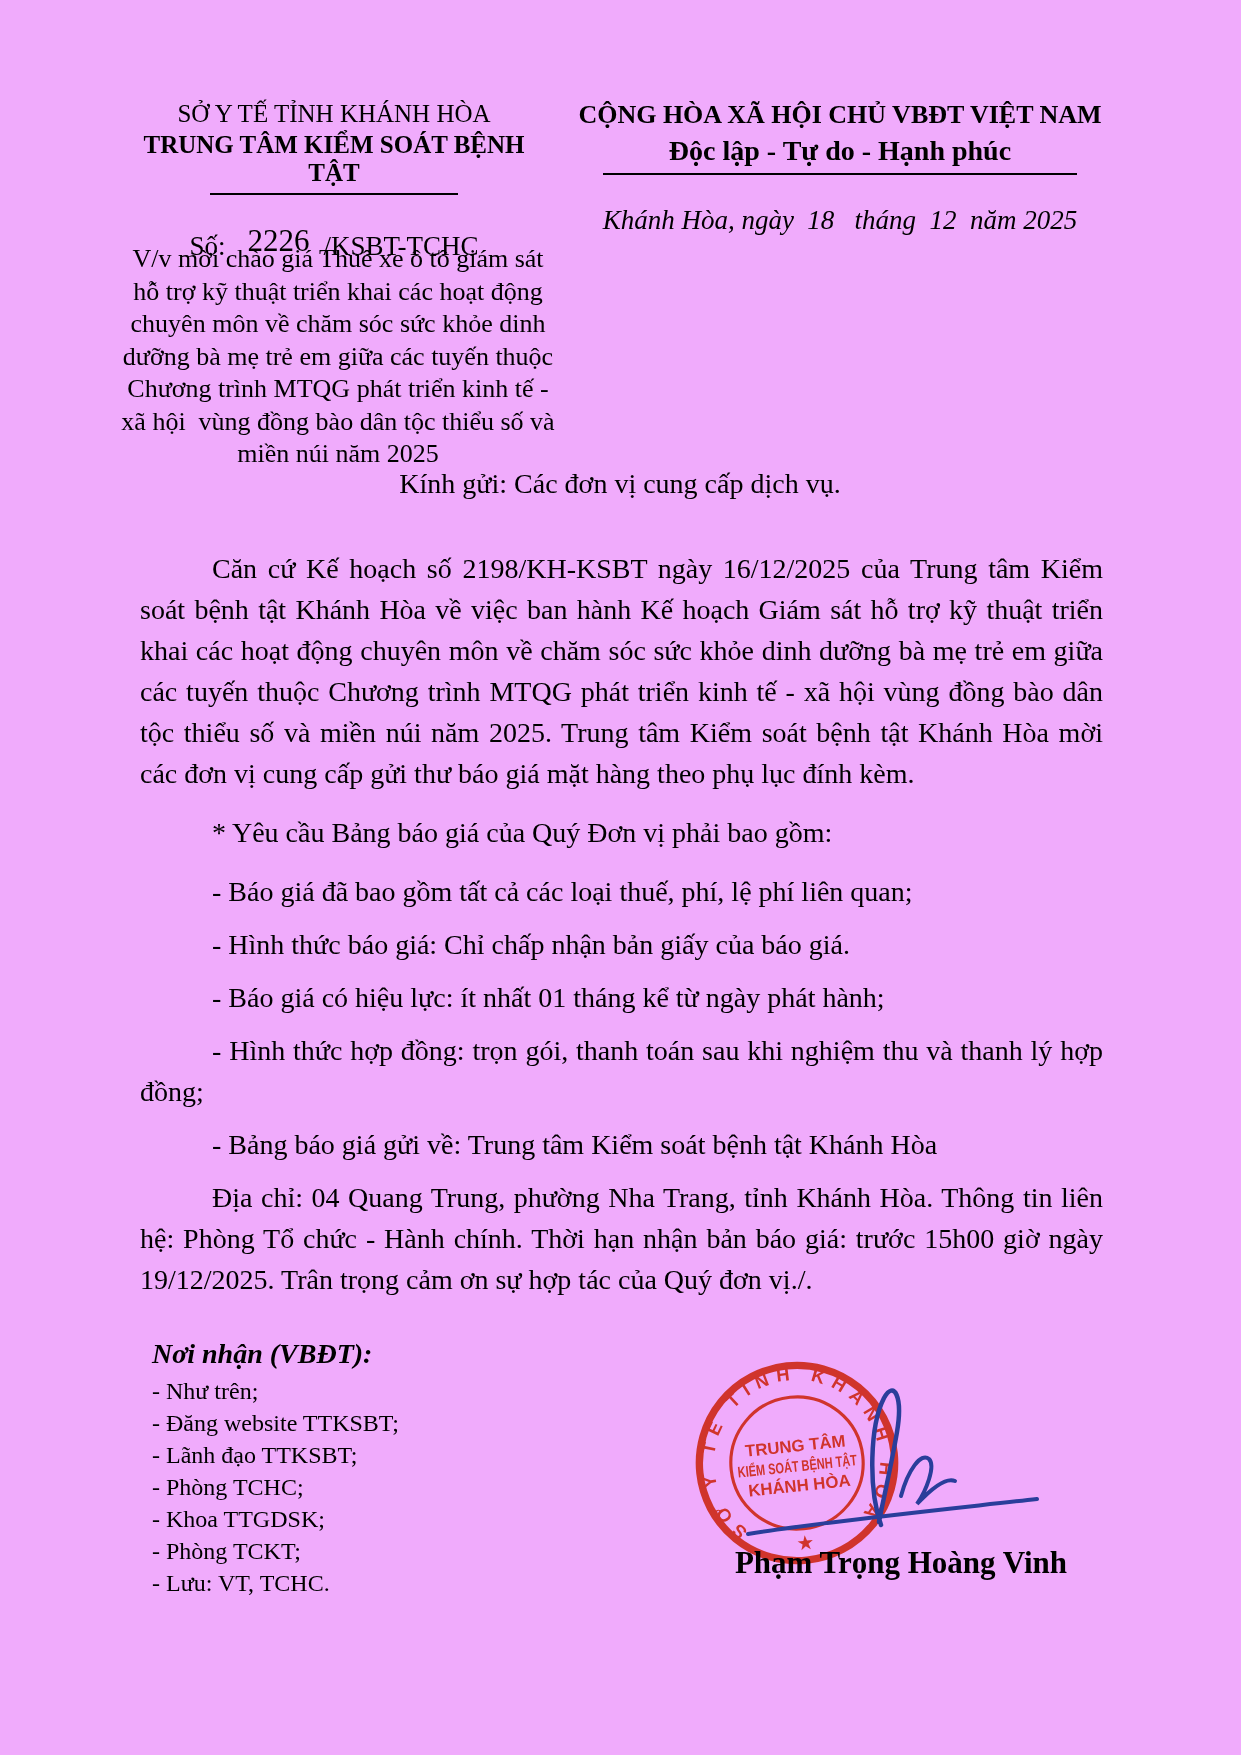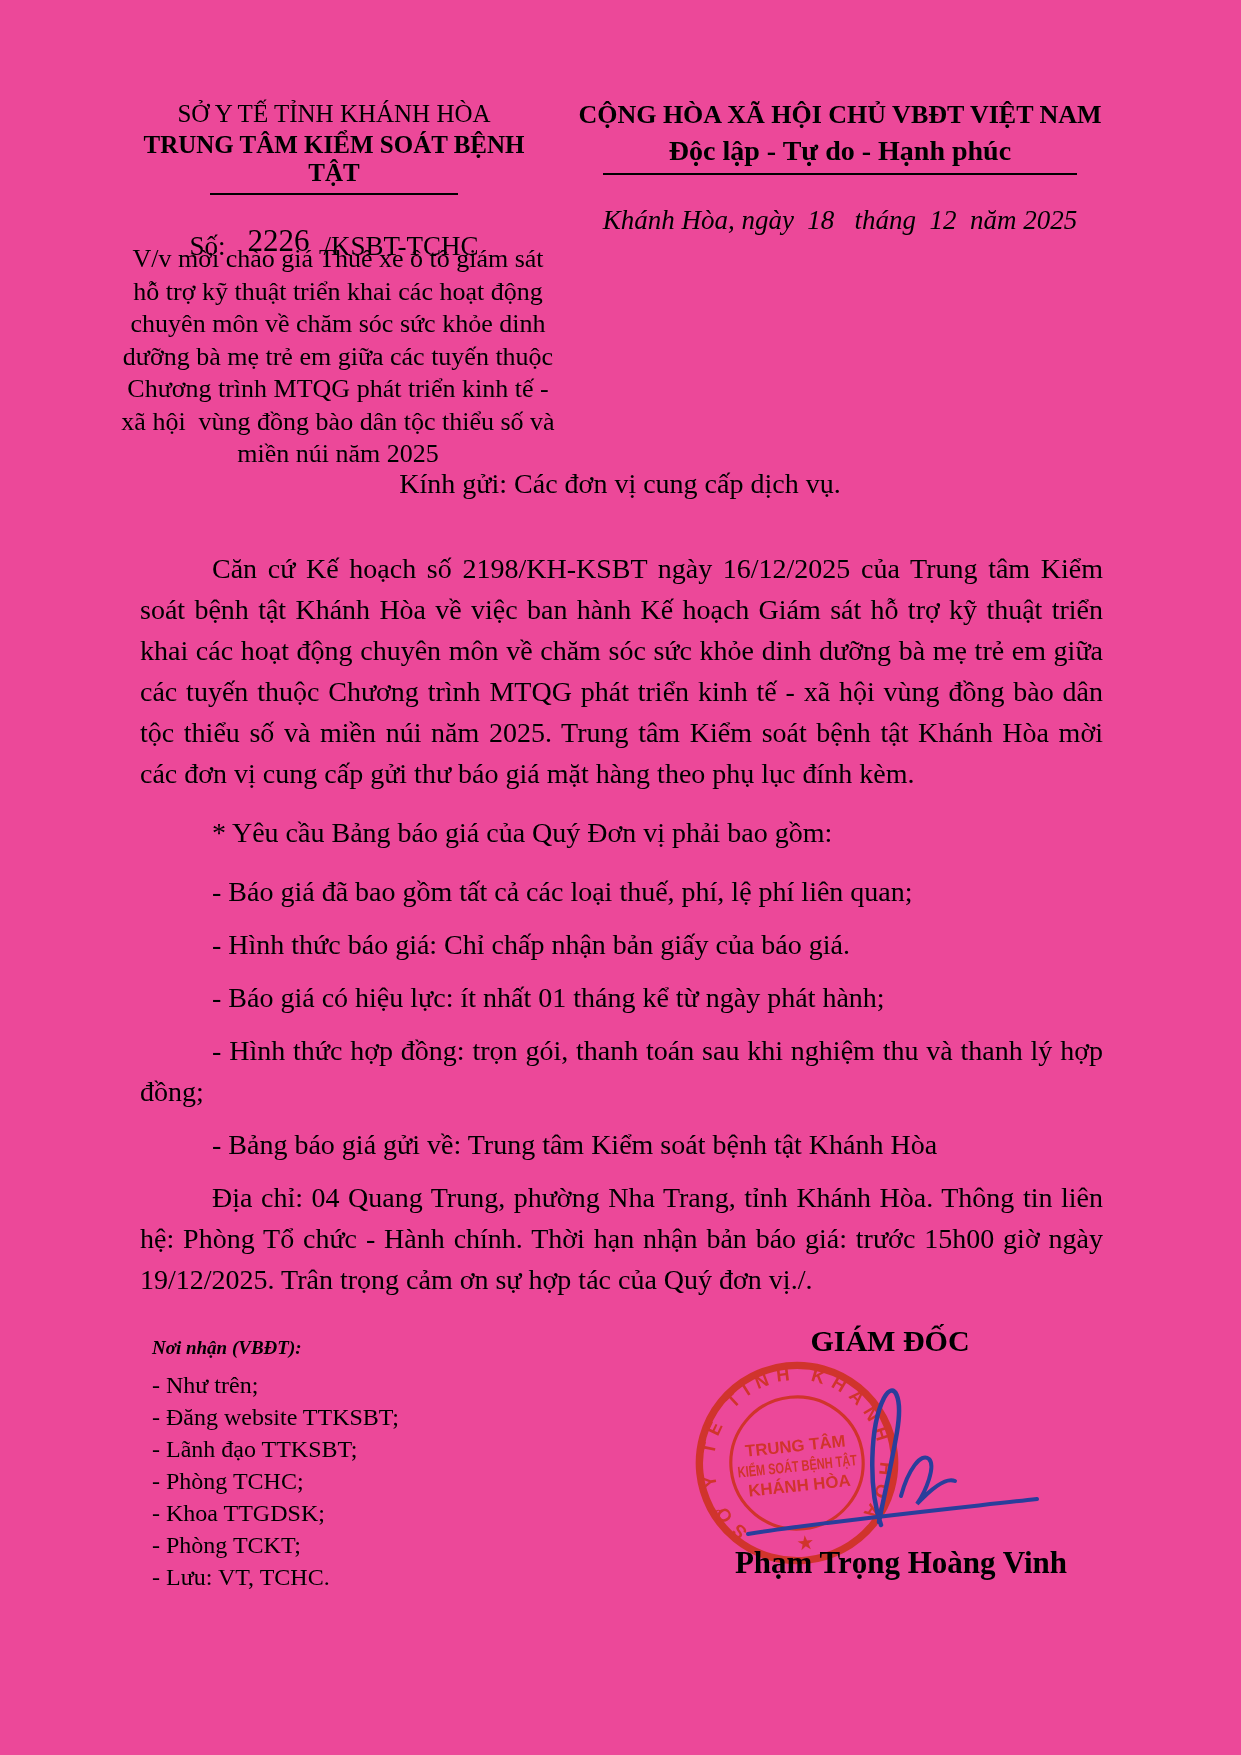--- a/index.html
+++ b/index.html
@@ -1,19 +1,19 @@
 <!DOCTYPE html>
 <html lang="vi"><head>
 <meta charset="utf-8">
 <style>
   html,body{margin:0;padding:0;background:#ffffff;}
   .page{
     position:relative;
     width:1241px;height:1755px;
-    background:#ec4899;
+    background:#f0abfc;
     font-family:"Liberation Serif", serif;
     color:#000;
     overflow:hidden;
   }
   
   .header-left{position:absolute;left:118px;top:100px;width:432px;text-align:center;}
   .agency-parent{font-size:25px;}
   .agency-name{font-size:25px;font-weight:bold;margin-top:3px;}
   .rule-left{width:248px;border-top:2px solid #000;margin:6px auto 0;}
   .so-line{margin-top:32px;font-size:27px;white-space:nowrap;}
@@ -30,21 +30,21 @@
   }
   
   .salutation{position:absolute;left:0;top:468px;width:1170px;text-align:center;font-size:28px;padding-left:35px;}
   
   .body-text{position:absolute;left:140px;top:538px;width:963px;font-size:28px;line-height:41px;}
   .body-text p{margin:10px 0 12px;text-indent:72px;}
   .body-text p.just{text-align:justify;}
   .body-text p.gap{margin-bottom:18px;}
   
   .recipients{position:absolute;left:152px;top:1332px;font-size:24px;line-height:32px;}
-  .recipients-title{font-size:19px;font-weight:bold;font-style:italic;margin-bottom:5px;}
+  .recipients-title{font-size:28px;font-weight:bold;font-style:italic;margin-bottom:5px;margin-top:6px;}
   .director-title{position:absolute;left:735px;top:1324px;width:310px;text-align:center;
     font-size:30px;font-weight:bold;}
   .stamp-svg{position:absolute;left:692px;top:1358px;width:210px;height:210px;}
   .sig-svg{position:absolute;left:718px;top:1370px;width:340px;height:182px;}
   .signer-name{position:absolute;left:700px;top:1545px;width:402px;text-align:center;
     font-size:31px;font-weight:bold;}
   .stamp-center{font-family:"Liberation Sans", sans-serif;font-weight:bold;}
   .stamp-ring{font-family:"Liberation Sans", sans-serif;font-weight:bold;letter-spacing:7px;}
 </style>
 </head>
@@ -87,21 +87,20 @@
     <div class="recipients-title">Nơi nhận (VBĐT):</div>
     <div>- Như trên;</div>
     <div>- Đăng website TTKSBT;</div>
     <div>- Lãnh đạo TTKSBT;</div>
     <div>- Phòng TCHC;</div>
     <div>- Khoa TTGDSK;</div>
     <div>- Phòng TCKT;</div>
     <div>- Lưu: VT, TCHC.</div>
   </div>
 
-  <div class="director-title">GIÁM ĐỐC</div>
 
   <svg class="stamp-svg" viewBox="0 0 200 200" aria-hidden="true">
     <g transform="rotate(-6 100 100)">
       <circle cx="100" cy="100" r="93" fill="none" stroke="#d0342c" stroke-width="7"></circle>
       <circle cx="100" cy="100" r="63" fill="none" stroke="#d0342c" stroke-width="3"></circle>
       <path id="ringPath" d="M 66.6 171.6 A 79 79 0 1 1 133.4 171.6" fill="none"></path>
       <text class="stamp-ring" font-size="17.5" fill="#d0342c">
         <textPath href="#ringPath" startOffset="50%" text-anchor="middle">SỞ Y TẾ TỈNH KHÁNH HÒA</textPath>
       </text>
       <text class="stamp-center" x="100" y="89" font-size="16" fill="#d0342c" text-anchor="middle">TRUNG TÂM</text>

